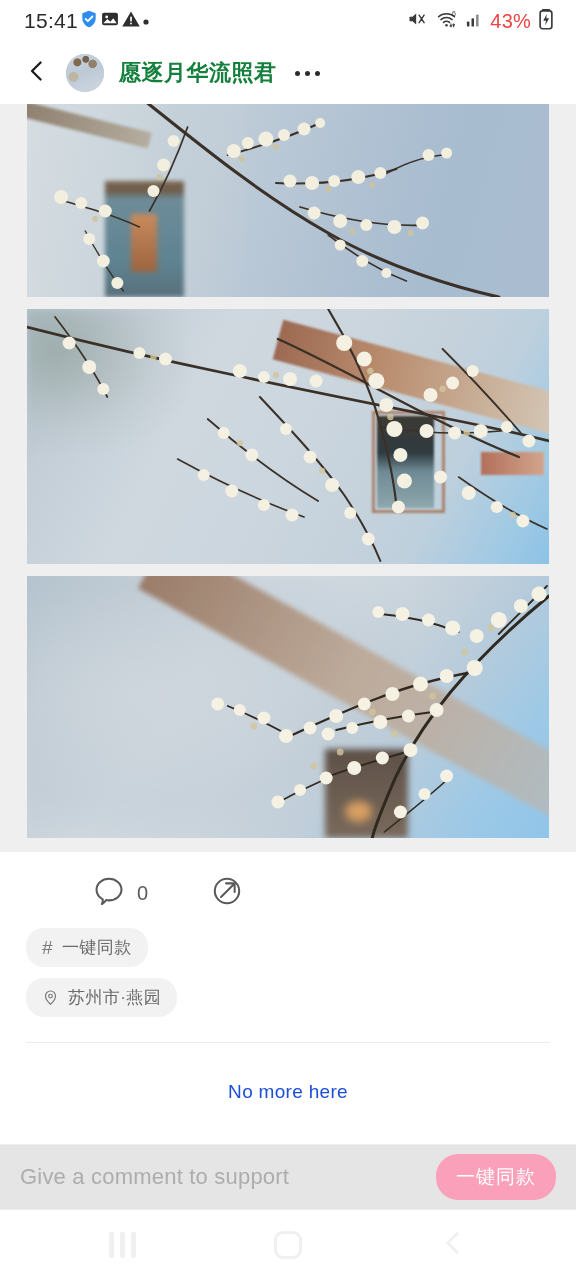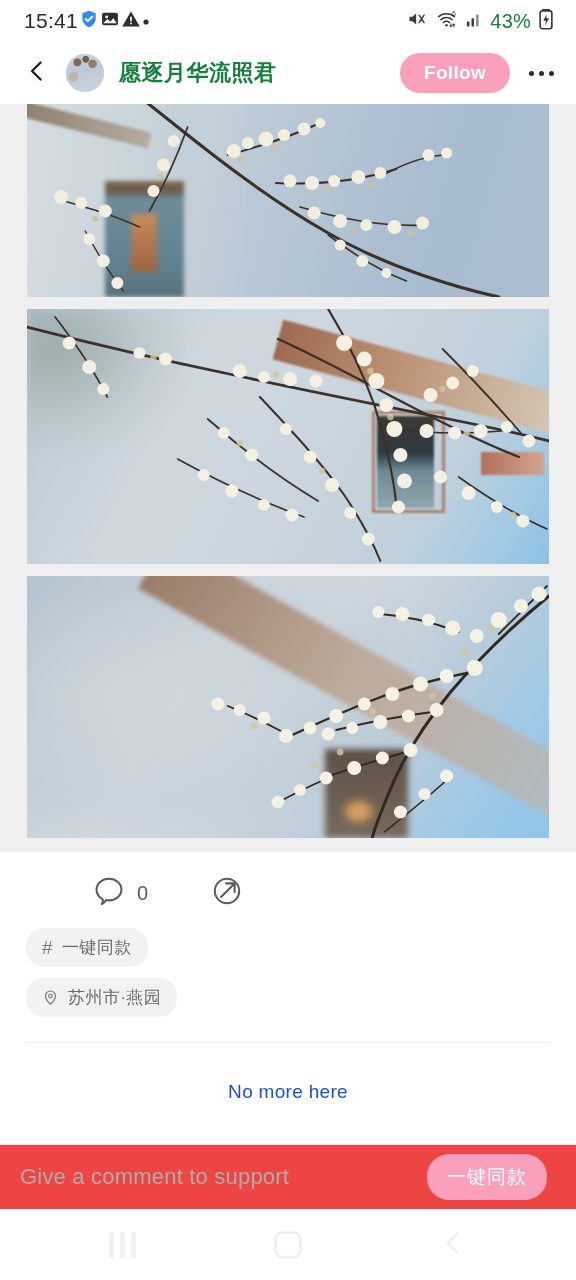--- a/index.html
+++ b/index.html
@@ -14,21 +14,21 @@
   
   .statusbar {
     height:42px; flex:0 0 42px;
     display:flex; align-items:center; justify-content:space-between;
     padding:0 22px 0 24px;
     background:#ffffff;
   }
   .sb-left { display:flex; align-items:center; gap:1px; }
   .sb-right { display:flex; align-items:center; gap:7px; }
   .sb-time { font-size:21px; color:#2b2b2b; letter-spacing:.3px; font-weight:400; }
-  .sb-pct { font-size:20px; color:#15803d; letter-spacing:.2px; }
+  .sb-pct { font-size:20px; color:#ef4444; letter-spacing:.2px; }
   .ic { display:block; }
 
   
   .header {
     height:62px; flex:0 0 62px;
     display:flex; align-items:center;
     padding:0 18px 0 22px;
     background:#ffffff;
     position:relative; z-index:5;
   }
@@ -209,22 +209,22 @@
     font-size:19px; letter-spacing:.3px;
     padding:38px 0 40px 0;
   }
 
   
   .commentbar {
     flex:0 0 66px;
     border-top:1px solid #ededed;
     border-bottom:1px solid #ededed;
     display:flex; align-items:center;
-    padding:0 29px 0 20px;
-    background:#ef4444;
+    padding:0 20px 0 20px;
+    background:#e5e5e5;
   }
   .comment-input {
     flex:1 1 auto; border:none; outline:none;
     font-size:22px; color:#2b2b2b;
     background:transparent;
     font-family:"Liberation Sans", "DejaVu Sans", sans-serif;
     letter-spacing:.2px;
   }
   .comment-input::placeholder { color:#adadad; }
   .sync-btn {
@@ -321,21 +321,20 @@
     <span>
       <svg width="26" height="26" viewBox="0 0 24 24">
           <path d="M15.3 4.2L7.4 12l7.9 7.8" stroke="#1b1b1b" stroke-width="2.1" fill="none" stroke-linecap="round" stroke-linejoin="round"></path>
         </svg>
     </span>
   </div>
   <div class="avatar">
     <div class="av-sky"></div>
   </div>
   <div class="username">愿逐月华流照君</div>
-  <button class="follow-btn">Follow</button>
   <div class="more-btn">
     <i></i>
     <i></i>
     <i></i>
   </div>
 </div>
 
 <div class="photo-area">
 
   <div class="photo p1">

